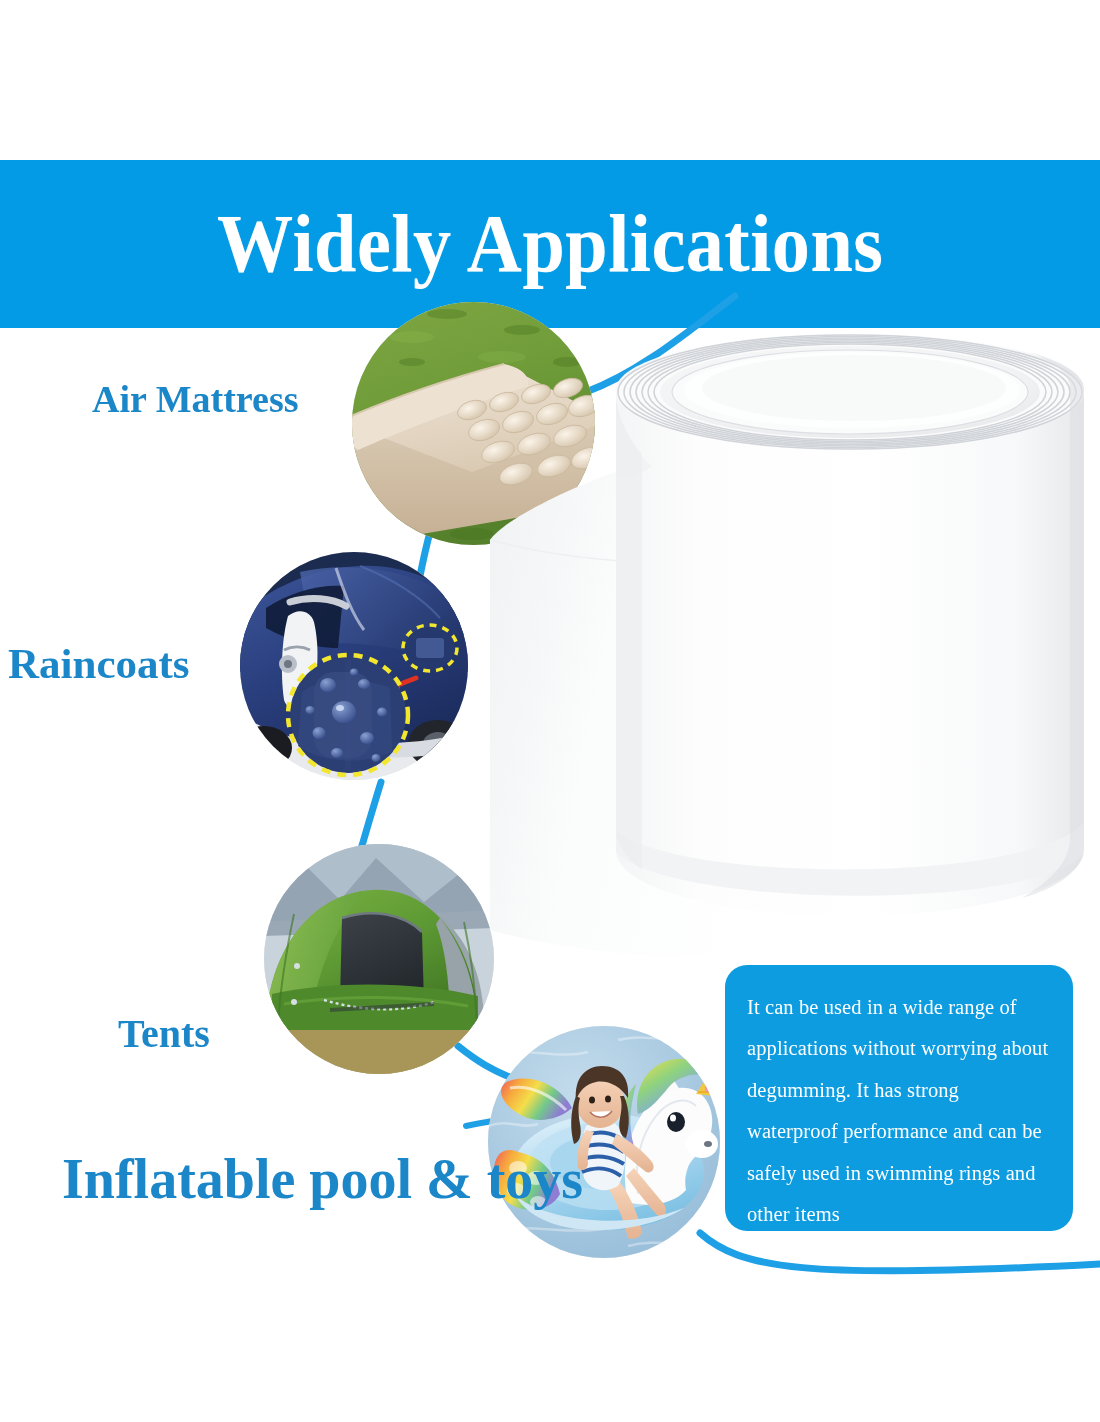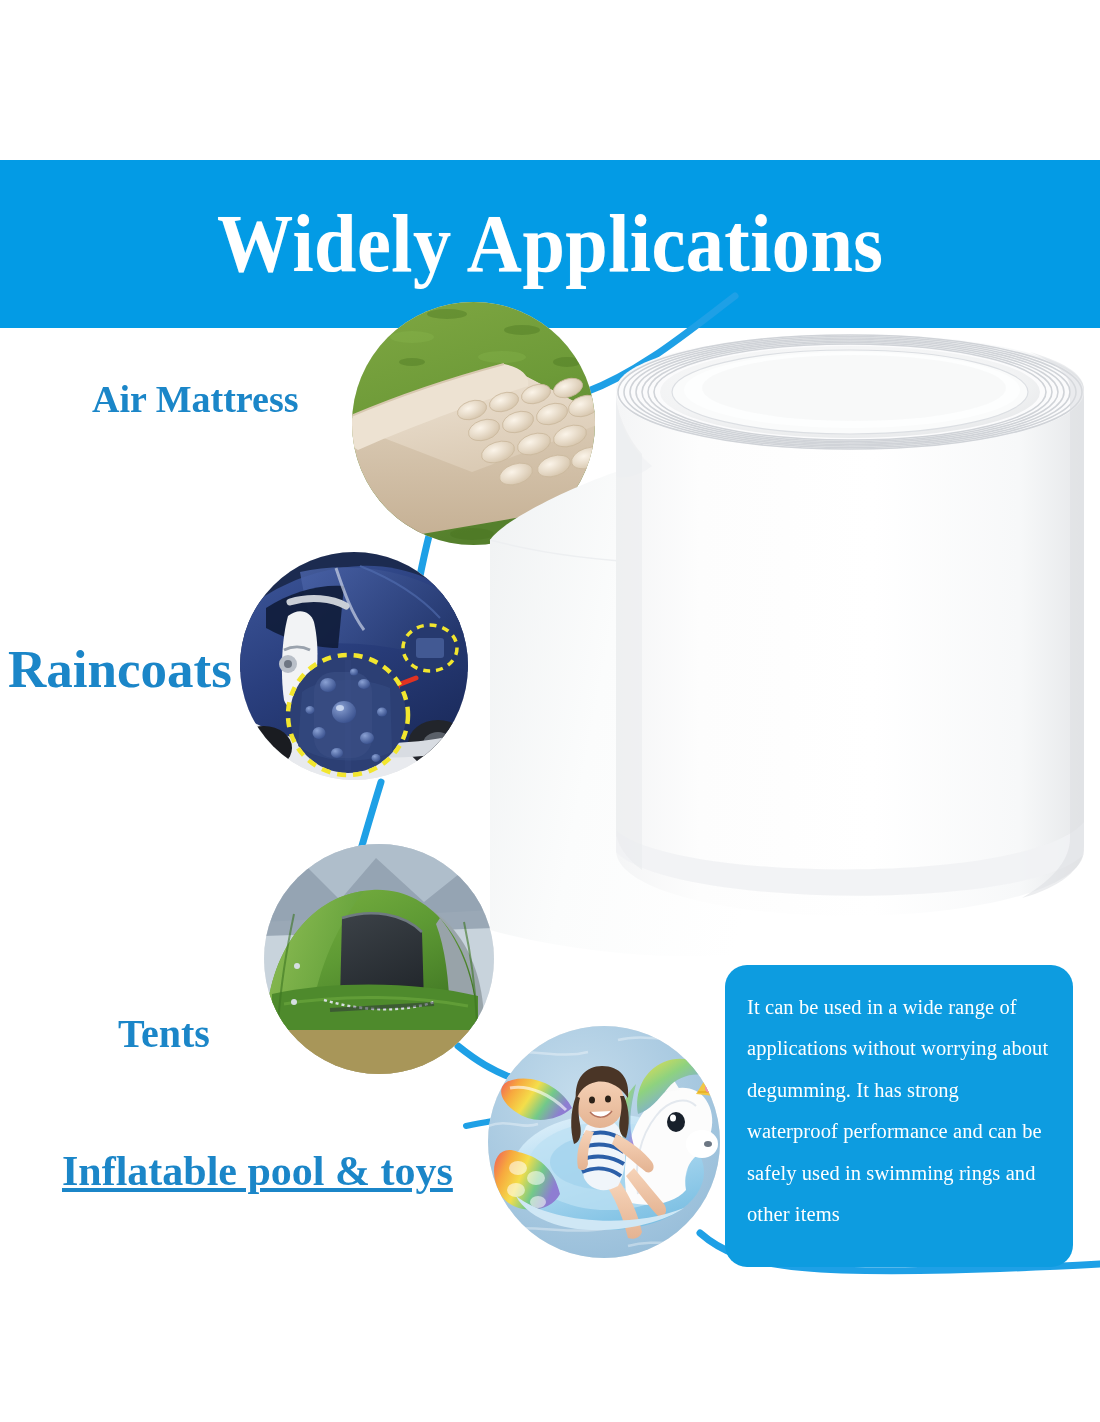--- a/index.html
+++ b/index.html
@@ -41,33 +41,33 @@
   
   .label{
     position:absolute;
     color:#1B86C8;
     font-family:"Liberation Serif",serif;
     font-weight:700;
     line-height:1.12;
     white-space:nowrap;
   }
   .lab-mattress{left:92px;top:378px;font-size:38px;text-align:center;}
-  .lab-rain{left:8px;top:640px;font-size:53px;text-align:right;}
+  .lab-rain{left:8px;top:640px;font-size:43px;text-align:right;}
   .lab-rain span{display:block;}
   .lab-rain .l2{padding-left:18px;}
   .lab-tents{left:118px;top:1012px;font-size:40px;}
-  .lab-pool{left:62px;top:1148px;font-size:42px;text-decoration:underline;}
+  .lab-pool{left:62px;top:1148px;font-size:56px;}
 
   
   .roll{position:absolute;left:470px;top:330px;width:620px;height:640px;}
   .roll svg{display:block;width:100%;height:100%;}
 
   
   .descbox{
-    position:absolute;left:725px;top:965px;width:348px;height:302px;
+    position:absolute;left:725px;top:965px;width:348px;height:266px;
     background:#0D9CE0;border-radius:22px;
     box-sizing:border-box;
     padding:22px 20px 18px 22px;
   }
   .desctext{
     color:#ffffff;
     font-family:"Liberation Serif",serif;
     font-size:20.5px;
     line-height:2.02;
     letter-spacing:.1px;

